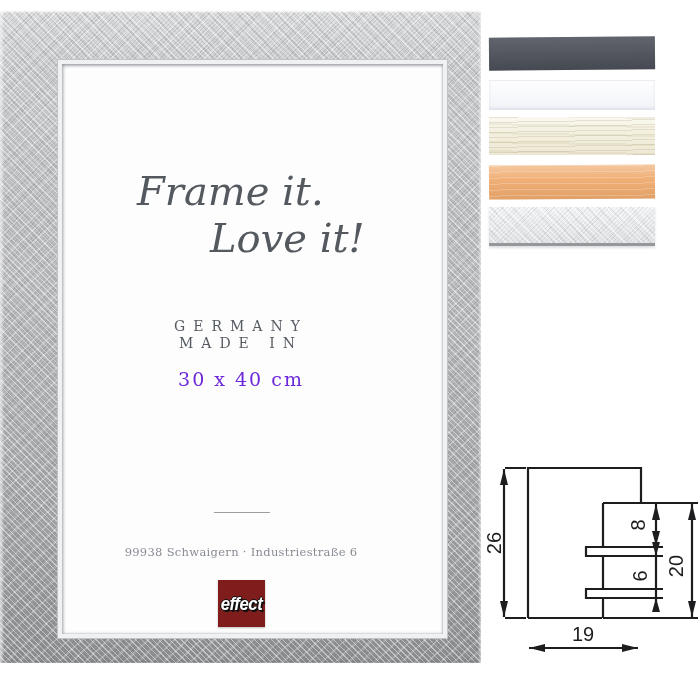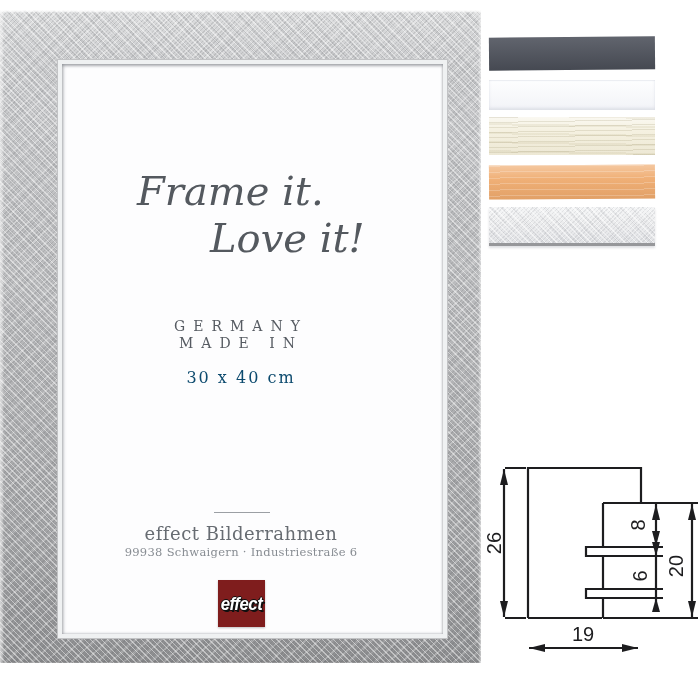--- a/index.html
+++ b/index.html
@@ -23,21 +23,21 @@
                 inset 0 2px 3px rgba(60,66,74,.40),
                 inset 2px 0 3px rgba(60,66,74,.22),
                 inset -1px -1px 2px rgba(120,126,132,.18);}
 
   .headline{color:#54595f;font-style:italic;font-size:40px;line-height:1;white-space:nowrap;position:absolute;}
   .hl1{left:137px;top:171px;}
   .hl2{left:210px;top:218px;}
 
   .center-col{position:absolute;left:70px;width:342px;text-align:center;}
   .origin{top:318px;color:#565b62;font-size:14px;letter-spacing:8px;line-height:17px;}
-  .size{top:368px;color:#0c4a6e;font-size:16px;letter-spacing:2px;}
+  .size{top:368px;color:#6d28d9;font-size:19px;letter-spacing:2px;}
   .divider{position:absolute;left:214px;top:512px;width:56px;height:1px;background:#9b9fa4;}
   .company{top:523px;color:#676c72;font-size:18px;letter-spacing:.5px;}
   .address{top:545px;color:#878c92;font-size:11.5px;letter-spacing:.3px;}
 
   .logo{position:absolute;left:218px;top:580px;width:47px;height:47px;
         box-shadow:0 1px 2px rgba(0,0,0,.25);}
   .logo-text{position:absolute;left:-6px;right:-6px;top:13px;text-align:center;
     font-family:"Liberation Sans", sans-serif;font-weight:bold;font-style:italic;
     font-size:19px;color:#ffffff;white-space:nowrap;transform:scaleX(.88);letter-spacing:-.5px;
     text-shadow:1px 0 0 #101010,-1px 0 0 #101010,0 1px 0 #101010,0 -1px 0 #101010,2px 2px 0 #101010;}
@@ -84,21 +84,20 @@
 
   <div class="center-col origin">
     <div>GERMANY</div>
     <div>MADE IN</div>
   </div>
 
   <div class="center-col size">30 x 40 cm</div>
 
   <div class="divider"></div>
 
-  <div class="center-col company">effect Bilderrahmen</div>
   <div class="center-col address">99938 Schwaigern · Industriestraße 6</div>
 
   <div class="logo" style="background-color: #7f1d1d;">
     <div class="logo-text">effect</div>
   </div>
 
   <div class="swatch sw1" style="background-color: rgb(79, 83, 93);"></div>
   <div class="swatch sw2" style="background-color: rgb(251, 252, 254);"></div>
   <div class="swatch sw3" style="background-color: rgb(245, 241, 225);"></div>
   <div class="swatch sw4" style="background-color: rgb(240, 176, 119);"></div>

